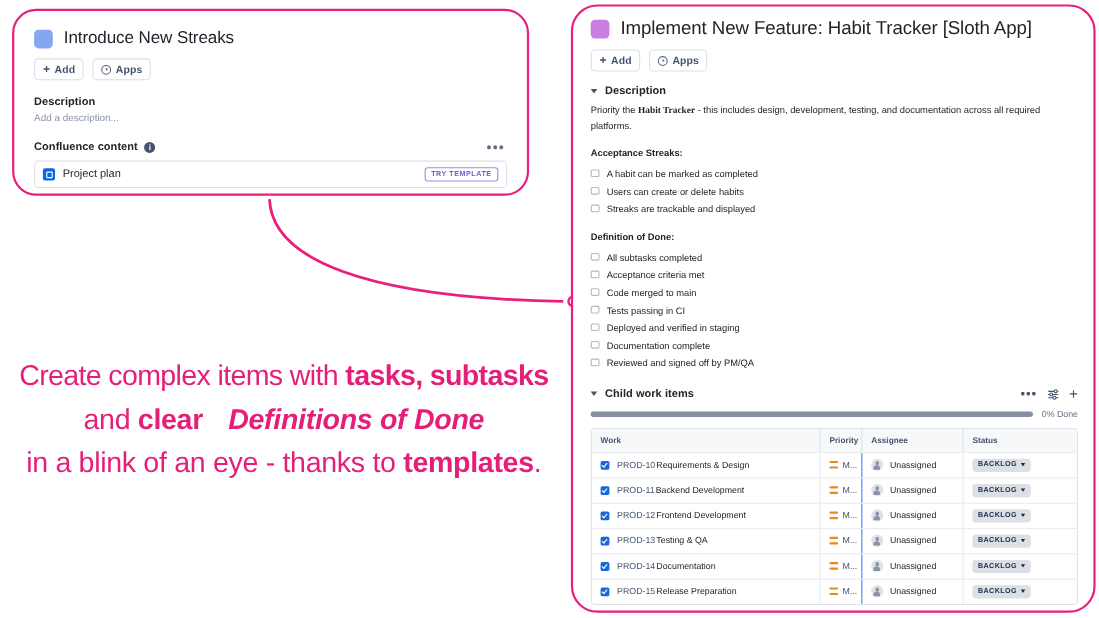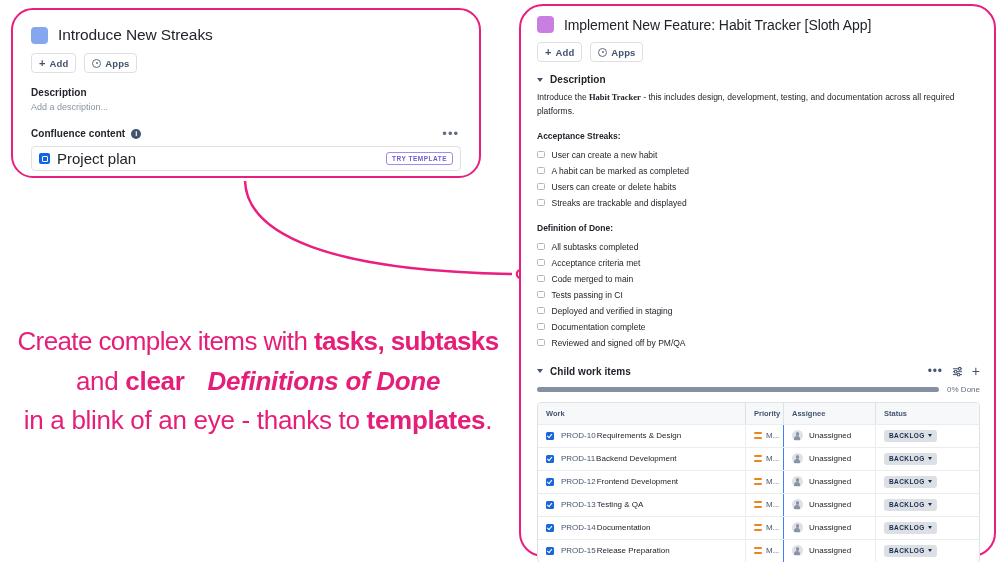--- a/index.html
+++ b/index.html
@@ -22,21 +22,21 @@
 
   
   #left-card{ left:11px; top:8px; width:470px; height:170px; }
   .card-inner{ padding:16px 18px 0 18px; }
 
   .issue-title-row{ display:flex; align-items:center; gap:10px; }
   .type-swatch{ width:17px; height:17px; border-radius:4px; flex:none; }
   .type-swatch.blue{ background:#85a7ef; }
   .type-swatch.purple{ background:#c97ee0; }
   .issue-title{ font-size:15.5px; color:#21252b; letter-spacing:-0.1px; }
-  .issue-title.big{ font-size:14px; }
+  .issue-title.big{ font-size:17px; }
 
   .btn-row{ display:flex; gap:8px; margin-top:9px; }
   .pill-btn{
     display:flex; align-items:center; gap:4px;
     height:20px; padding:0 7px;
     border:1px solid #dcdfe4; border-radius:4px;
     background:#fff; color:#42526e;
     font-size:9.5px; font-weight:bold; letter-spacing:.1px;
     cursor:pointer;
   }
@@ -77,21 +77,21 @@
     background:#fff;
   }
   .conf-doc-icon{
     width:11px;height:11px;border-radius:2px;background:#0c66e4;
     position:relative; flex:none; margin-right:7px;
   }
   .conf-doc-icon::after{
     content:""; position:absolute; inset:2.5px;
     border:1.2px solid #fff; border-radius:1px;
   }
-  .conf-row-label{ font-size:15px; color:#21252b; }
+  .conf-row-label{ font-size:10px; color:#21252b; }
   .try-template{
     margin-left:auto;
     border:1px solid #a888e8; border-radius:3px;
     color:#6e5dc6; font-size:6.5px; font-weight:bold;
     letter-spacing:.5px; padding:2px 5px; cursor:pointer;
     white-space:nowrap;
   }
 
   
   #connector{ position:absolute; left:0; top:0; width:999px; height:562px;
@@ -293,29 +293,25 @@
         <span>Apps</span>
       </button>
     </div>
 
     <div class="collapse-head">
       <span class="chev"></span>
       <span class="section-label">Description</span>
     </div>
 
     <div class="desc-body">
-      <span>Introduce the </span><b>Habit Tracker</b><span> - this includes design, development, testing, and documentation across all required platforms.</span>
+      <span>Priority the </span><b>Habit Tracker</b><span> - this includes design, development, testing, and documentation across all required platforms.</span>
     </div>
 
     <div class="sub-label">Acceptance Streaks:</div>
     <div class="check-list">
-      <div class="check-item">
-        <span class="cb"></span>
-        <span>User can create a new habit</span>
-      </div>
       <div class="check-item">
         <span class="cb"></span>
         <span>A habit can be marked as completed</span>
       </div>
       <div class="check-item">
         <span class="cb"></span>
         <span>Users can create or delete habits</span>
       </div>
       <div class="check-item">
         <span class="cb"></span>

